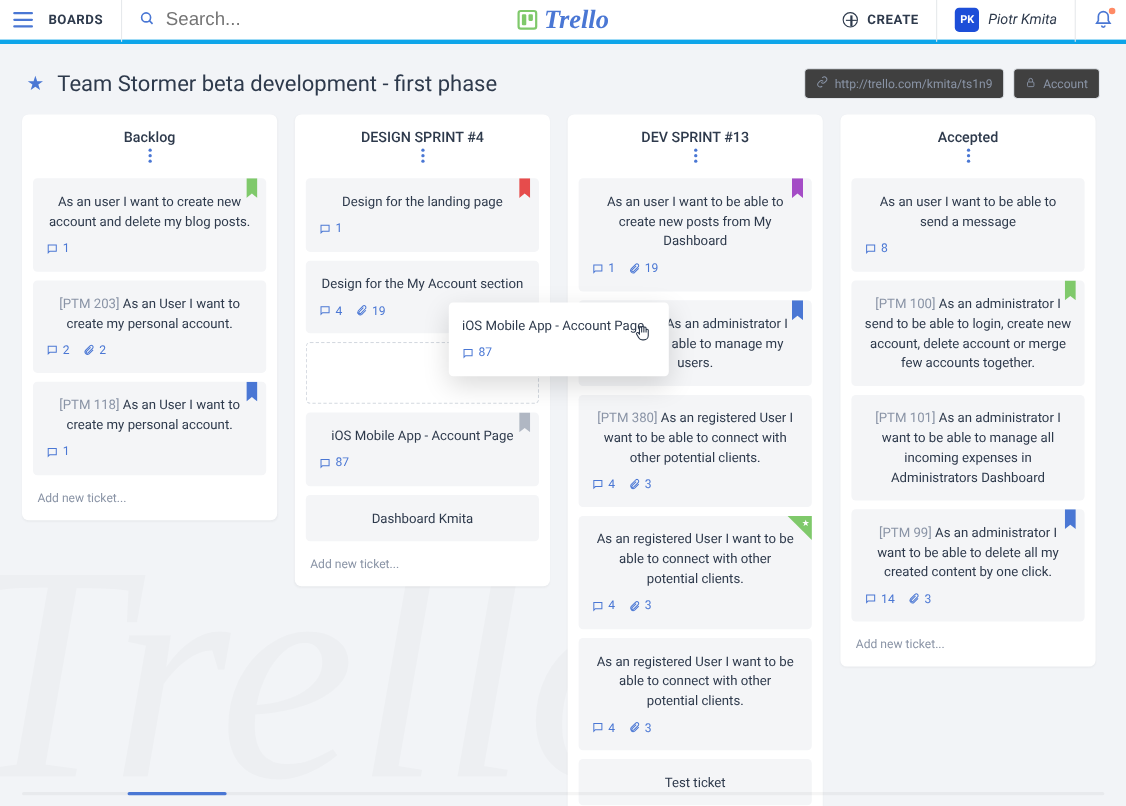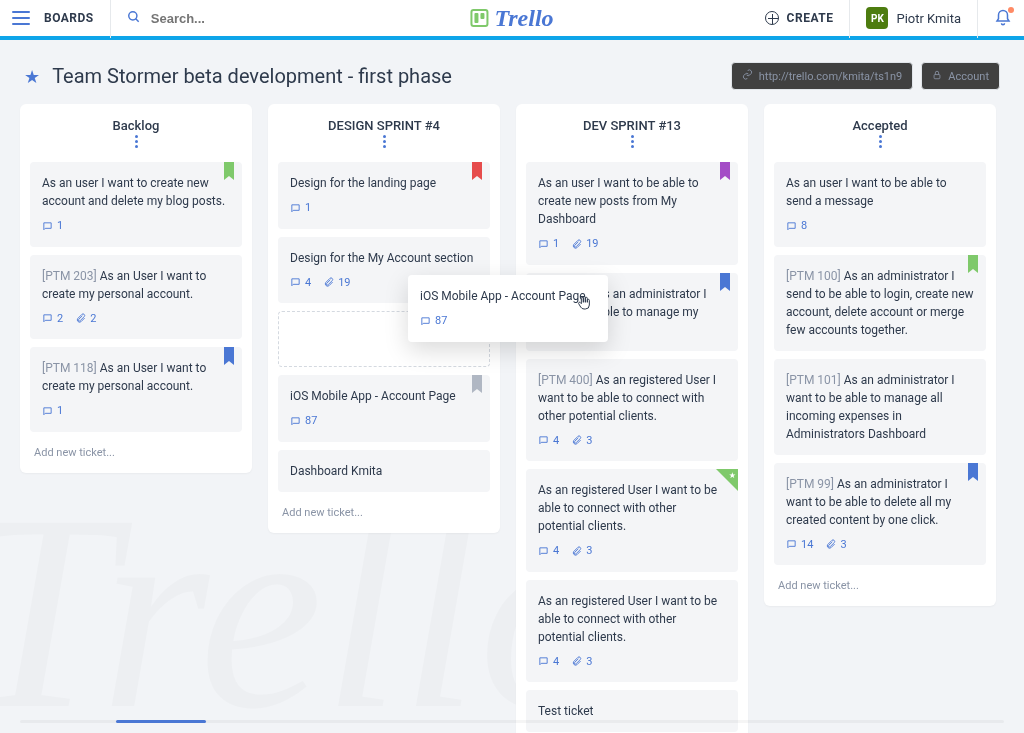--- a/index.html
+++ b/index.html
@@ -6,52 +6,52 @@
 body { font-family: -apple-system, BlinkMacSystemFont, "Segoe UI", Roboto, sans-serif; background: #f2f4f7; color: #2e3a4c; width: 1024px; height: 733px; overflow: hidden; position: relative; }
 
 
 .topbar { height: 40px; background: #fff; border-bottom: 4px solid #0ea5e9; display: flex; align-items: center; padding: 0 12px; position: relative; }
 .hamburger { width: 18px; height: 14px; cursor: pointer; display: flex; flex-direction: column; justify-content: space-between; }
 .hamburger span { height: 2px; background: #4a77d4; border-radius: 1px; }
 .boards-label { font-size: 12px; font-weight: 700; letter-spacing: .5px; color: #2e3a4c; margin-left: 14px; cursor: pointer; }
 .divider-v { width: 1px; height: 40px; background: #e6e9ec; margin: 0 16px; }
 .search-wrap { display: flex; align-items: center; flex: 0 0 220px; }
 .search-icon { color: #4a77d4; margin-right: 10px; }
-.search-input { border: none; outline: none; font-size: 13px; color: #8a94a6; background: transparent; width: 160px; font-weight: bold; }
+.search-input { border: none; outline: none; font-size: 17px; color: #8a94a6; background: transparent; width: 160px; }
 .logo { position: absolute; left: 50%; transform: translateX(-50%); display: flex; align-items: center; font-family: "Brush Script MT", cursive; font-size: 24px; font-weight: 700; font-style: italic; color: #4a77d4; }
 .logo-box { width: 18px; height: 18px; border: 2px solid #7fc96b; border-radius: 3px; margin-right: 6px; position: relative; }
 .logo-box::before { content: ""; position: absolute; left: 2px; top: 2px; width: 4px; height: 10px; background: #7fc96b; border-radius: 1px; }
 .logo-box::after { content: ""; position: absolute; left: 8px; top: 2px; width: 4px; height: 6px; background: #7fc96b; border-radius: 1px; }
 .right-group { margin-left: auto; display: flex; align-items: center; }
 .create-btn { display: flex; align-items: center; font-size: 12px; font-weight: 700; letter-spacing: .5px; cursor: pointer; }
 .plus-circle { width: 14px; height: 14px; border: 1.5px solid #2e3a4c; border-radius: 50%; position: relative; margin-right: 8px; }
 .plus-circle::before, .plus-circle::after { content: ""; position: absolute; background: #2e3a4c; }
 .plus-circle::before { left: 2px; top: 5.5px; width: 10px; height: 1.5px; }
 .plus-circle::after { left: 6px; top: 2px; width: 1.5px; height: 10px; }
-.avatar { width: 22px; height: 22px; background: #4d7c0f; border-radius: 4px; color: #fff; font-size: 10px; font-weight: 700; display: flex; align-items: center; justify-content: center; margin-right: 8px; }
-.username { font-size: 13px; color: #2e3a4c; }
+.avatar { width: 22px; height: 22px; background: #1d4ed8; border-radius: 4px; color: #fff; font-size: 10px; font-weight: 700; display: flex; align-items: center; justify-content: center; margin-right: 8px; }
+.username { font-size: 13px; color: #2e3a4c; font-style: italic; }
 .bell { width: 18px; height: 18px; color: #4a77d4; position: relative; cursor: pointer; }
 .bell::after { content: ""; position: absolute; top: -2px; right: -2px; width: 6px; height: 6px; background: #ff8a65; border-radius: 50%; }
 
 
 .board-header { display: flex; align-items: center; padding: 22px 24px 14px; }
 .star { color: #4a77d4; font-size: 18px; margin-right: 12px; cursor: pointer; }
 .board-title { font-size: 20px; font-weight: 400; color: #2e3a4c; }
 .header-right { margin-left: auto; display: flex; gap: 8px; }
 .pill { background: #404040; border: 1px solid #e1e5ea; border-radius: 4px; padding: 6px 10px; font-size: 11px; color: #8a94a6; display: flex; align-items: center; gap: 6px; cursor: pointer; }
 
 
 .board { display: flex; gap: 16px; padding: 0 20px 20px; align-items: flex-start; }
 .list { background: #fff; border-radius: 6px; width: 232px; flex: 0 0 232px; padding: 14px 10px 14px; box-shadow: 0 1px 2px rgba(0,0,0,.04); }
 .list-head { display: flex; align-items: center; justify-content: space-between; padding: 0 4px 12px; flex-direction: column; }
 .list-title { font-size: 13px; font-weight: 500; color: #2e3a4c; }
 .more-v { display: flex; flex-direction: column; gap: 2px; cursor: pointer; padding: 2px; }
 .more-v span { width: 3px; height: 3px; background: #4a77d4; border-radius: 50%; }
 
-.card { background: #f4f5f7; border-radius: 4px; padding: 12px; margin-bottom: 8px; position: relative; cursor: pointer; font-size: 12px; line-height: 1.5; color: #2e3a4c; }
+.card { background: #f4f5f7; border-radius: 4px; padding: 12px; margin-bottom: 8px; position: relative; cursor: pointer; font-size: 12px; line-height: 1.5; color: #2e3a4c; text-align: center; }
 .card .tag { color: #8a94a6; }
 .meta { display: flex; align-items: center; gap: 12px; margin-top: 8px; color: #4a77d4; font-size: 11px; }
 .meta .m { display: flex; align-items: center; gap: 4px; }
 .bookmark { position: absolute; top: 0; right: 8px; width: 10px; height: 18px; }
 .bookmark svg { display: block; }
 .add-ticket { font-size: 11px; color: #8a94a6; padding: 6px 4px 0; cursor: pointer; }
 
 .placeholder { border: 1px dashed #d4d9e0; background: transparent; height: 56px; border-radius: 4px; margin-bottom: 8px; }
 .corner-star { position: absolute; top: 0; right: 0; width: 0; height: 0; border-style: solid; border-width: 0 22px 22px 0; border-color: transparent #7fc96b transparent transparent; }
 .corner-star::after { content: "★"; position: absolute; top: 1px; right: -20px; color: #fff; font-size: 8px; }
@@ -255,21 +255,21 @@
               <path d="M21 11l-8 8a5 5 0 0 1-7-7l9-9a3.5 3.5 0 0 1 5 5l-9 9a2 2 0 0 1-3-3l8-8"></path>
             </svg>
             <span>19</span>
           </span>
         </div></div>
       <div class="card"><span class="bookmark">
           <svg width="10" height="18" viewBox="0 0 10 18">
             <path d="M0 0h10v18l-5-4-5 4z" fill="#4a77d4"></path>
           </svg>
         </span><span class="tag">[PTM 229]</span>  <span>As an administrator I want to be able to manage my users.</span></div>
-      <div class="card"><span class="tag">[PTM 400]</span>  <span>As an registered User I want to be able to connect with other potential clients.</span><div class="meta">
+      <div class="card"><span class="tag">[PTM 380]</span>  <span>As an registered User I want to be able to connect with other potential clients.</span><div class="meta">
           <span class="m">
             <svg width="11" height="11" viewBox="0 0 24 24" fill="none" stroke="#4a77d4" stroke-width="2">
               <path d="M4 4h16v12H7l-3 3V4z"></path>
             </svg>
             <span>4</span>
           </span>
           <span class="m">
             <svg width="11" height="11" viewBox="0 0 24 24" fill="none" stroke="#4a77d4" stroke-width="2">
               <path d="M21 11l-8 8a5 5 0 0 1-7-7l9-9a3.5 3.5 0 0 1 5 5l-9 9a2 2 0 0 1-3-3l8-8"></path>
             </svg>

